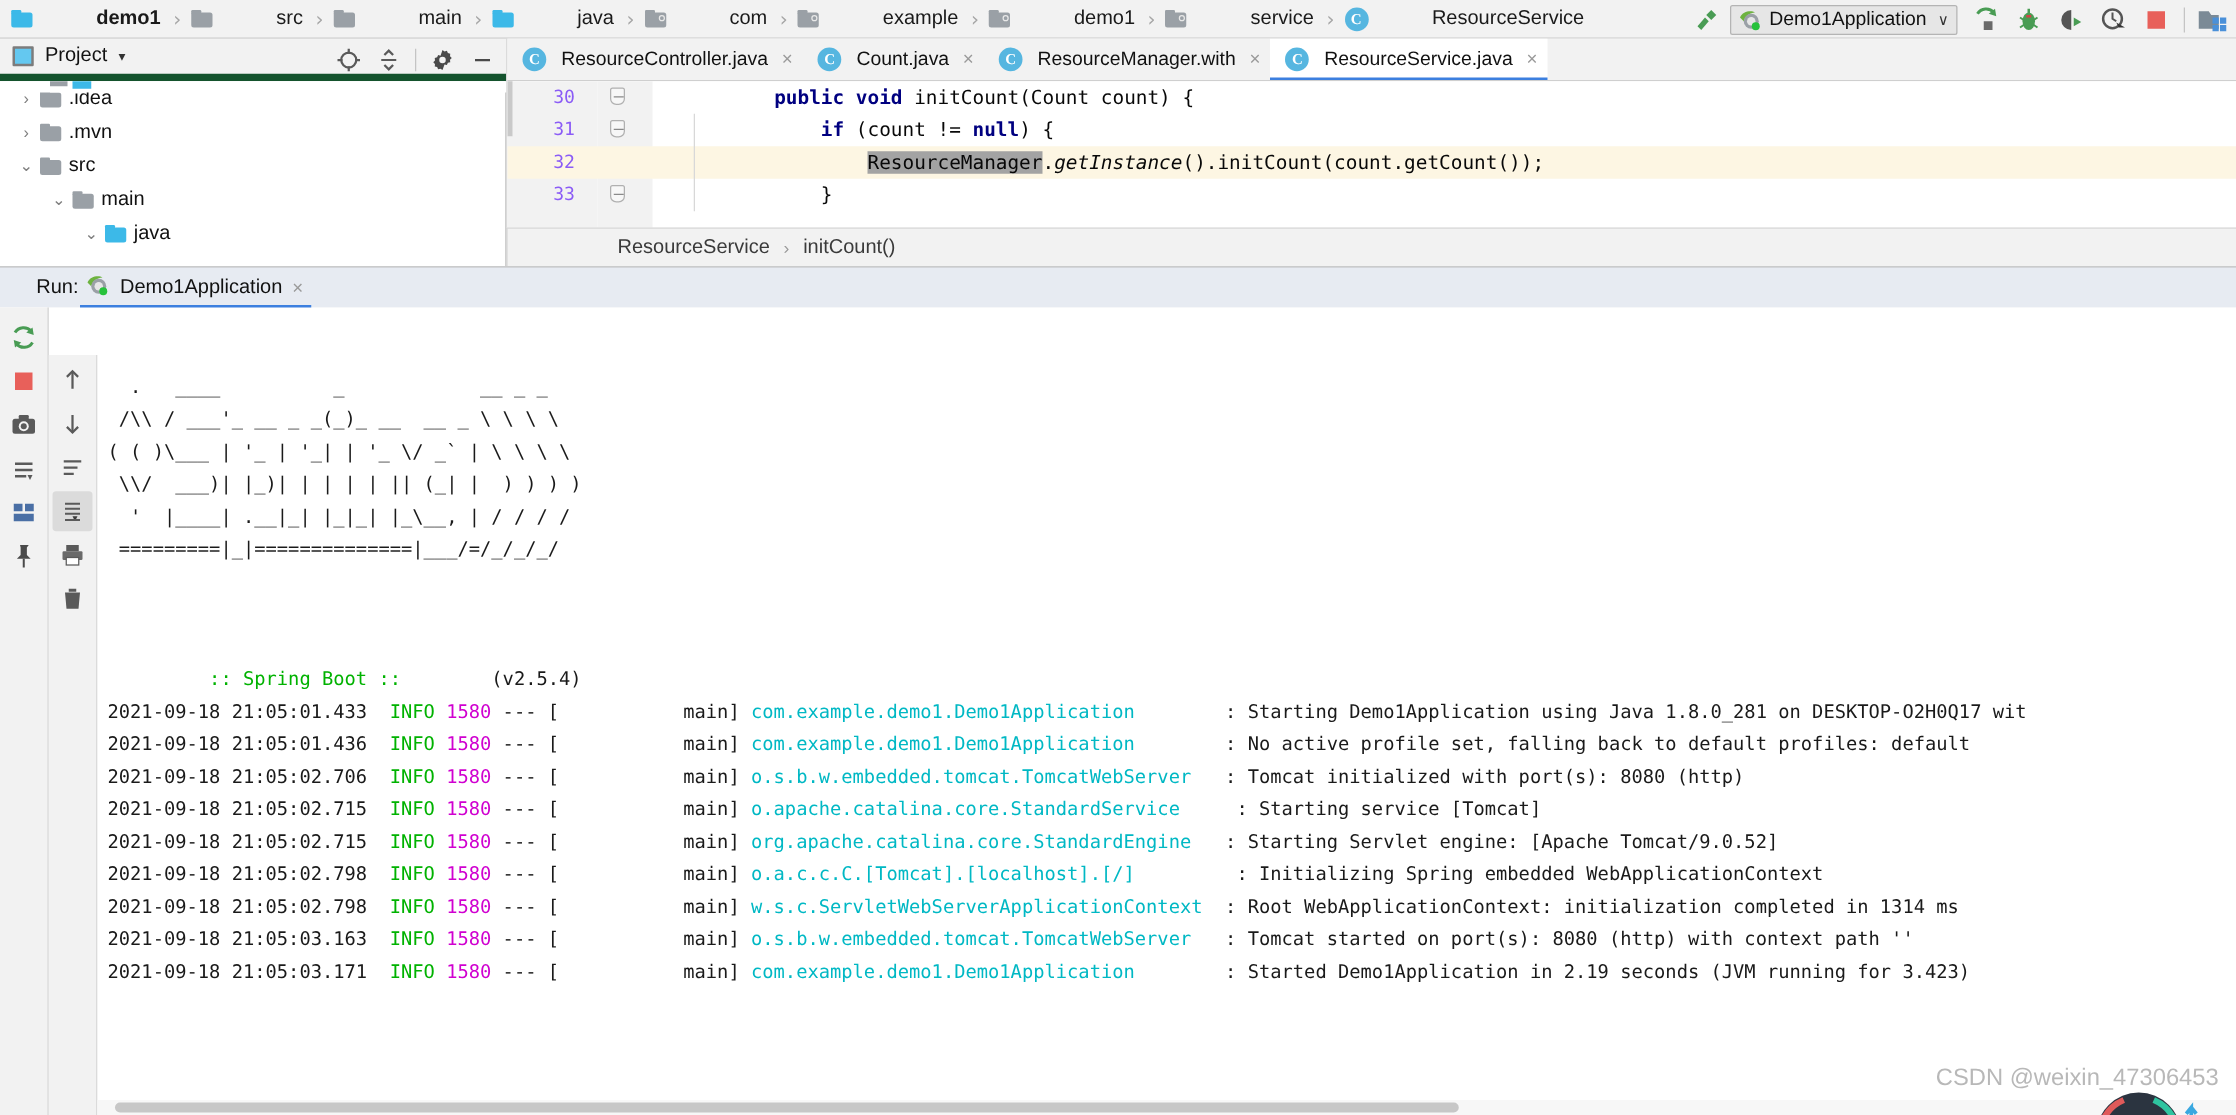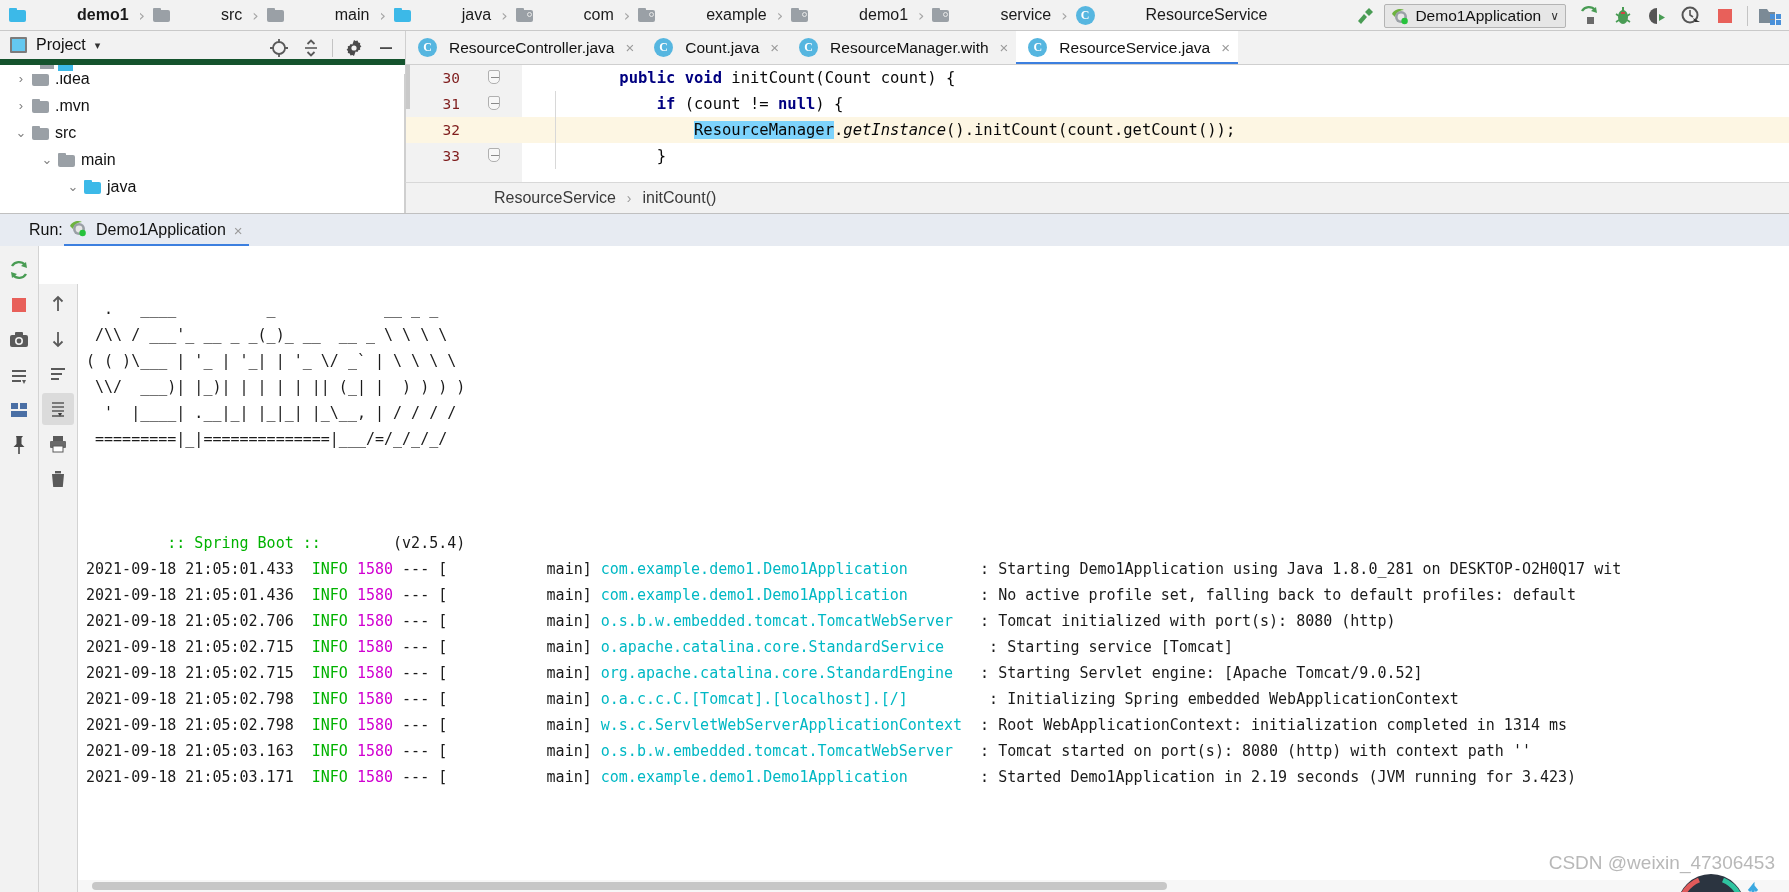--- a/index.html
+++ b/index.html
@@ -100,30 +100,30 @@
     content:""; position:absolute; left:0; bottom:0; width:100%; height:2px; background:#3c7fdf;
   }
   .etab .x{ color:#9a9a9a; font-size:15px; margin-left:4px; }
 
   .code-area{ position:absolute; left:0; top:34px; width:1384px; height:148px; background:#fff;
     font-family:"DejaVu Sans Mono", monospace; font-size:15.5px; }
   .gutter{ position:absolute; left:0; top:0; width:72px; height:148px; background:#f2f2f2; }
   .gutter-edge{ position:absolute; left:72px; top:0; width:44px; height:148px; background:#f2f2f2; }
   .scrollmark{ position:absolute; left:0; top:0; width:4px; height:44px; background:#c9c9c9; }
   .codeline{ position:absolute; left:0; width:1384px; height:26px; display:flex; align-items:center; }
-  .ln{ width:60px; text-align:right; color:#7f1d1d; font-size:14.5px; padding-right:6px; flex:none; }
+  .ln{ width:60px; text-align:right; color:#8b5cf6; font-size:14.5px; padding-right:6px; flex:none; }
   .foldgut{ width:56px; position:relative; flex:none; height:26px; }
   .foldmark{ position:absolute; left:22px; top:5px; width:12px;height:14px;
     border:1px solid #b0b0b0; background:#f7f7f7; border-radius:2px 2px 5px 5px; }
   .foldmark i{ position:absolute; left:2px; top:6px; width:8px; height:1px; background:#8a8a8a; }
   .codetext{ white-space:pre; color:#080808; }
   .kw{ color:#000080; font-weight:bold; }
   .ital{ color:#080808; font-style:italic; }
   .hl-row{ background:#fdf6e3; }
-  .hl-ident{ background:#7dd3fc; }
+  .hl-ident{ background:#a3a3a3; }
   .indent-guide{ position:absolute; top:0; width:1px; height:26px; background:#d8d8d8; }
 
   .breadcrumb-bar{
     position:absolute; left:405px; top:182px; width:1384px; height:31px;
     background:#f2f2f2; border-top:1px solid #d8d8d8; border-left:1px solid #cfcfcf;
     display:flex; align-items:center; padding-left:88px;
   }
   .bc-item{ font-size:16px; color:#3a3a3a; }
   .bc-sep{ font-size:14px; color:#9a9a9a; padding:0 11px; }
 

